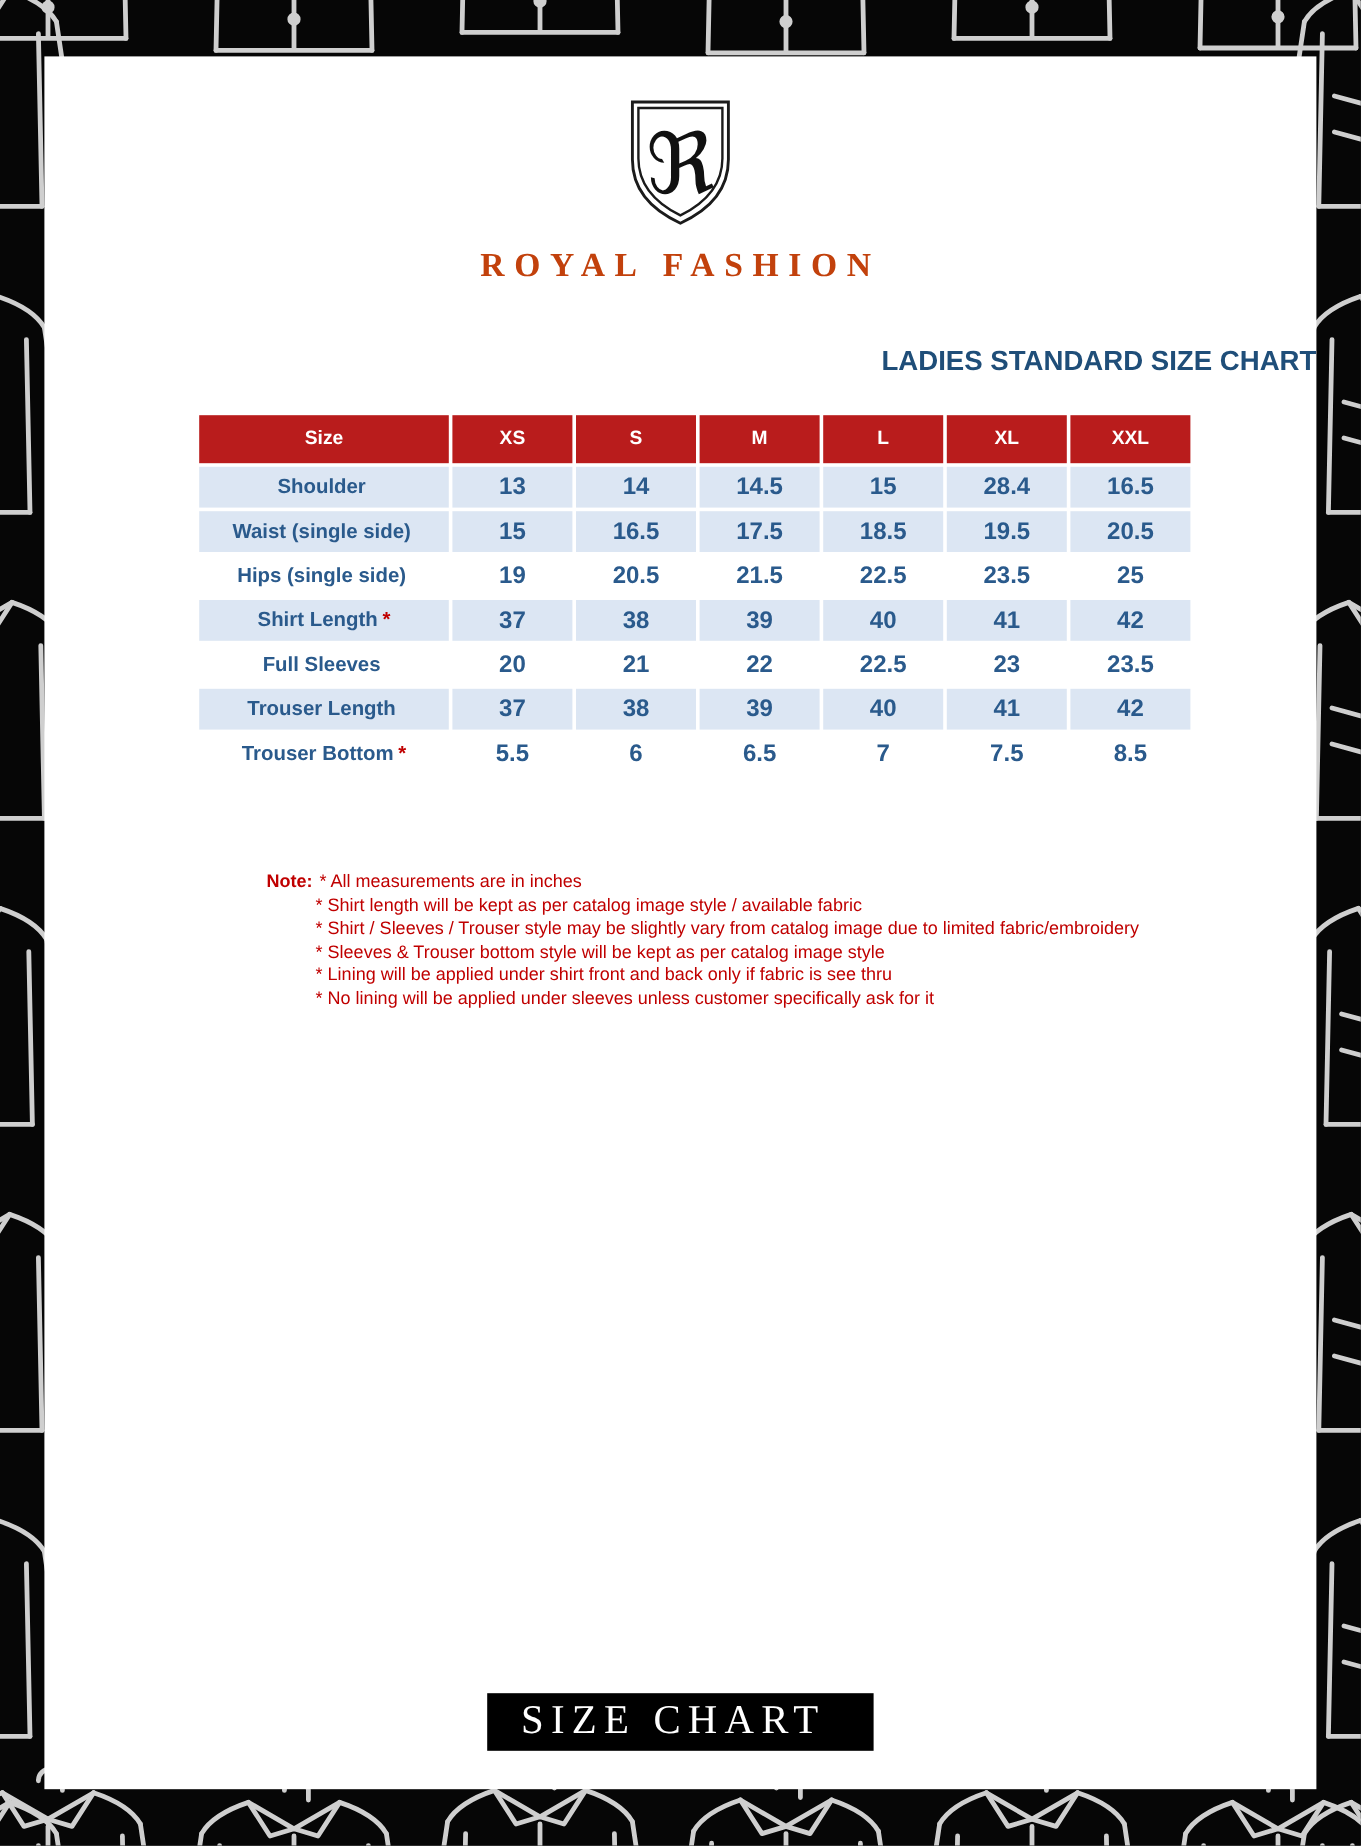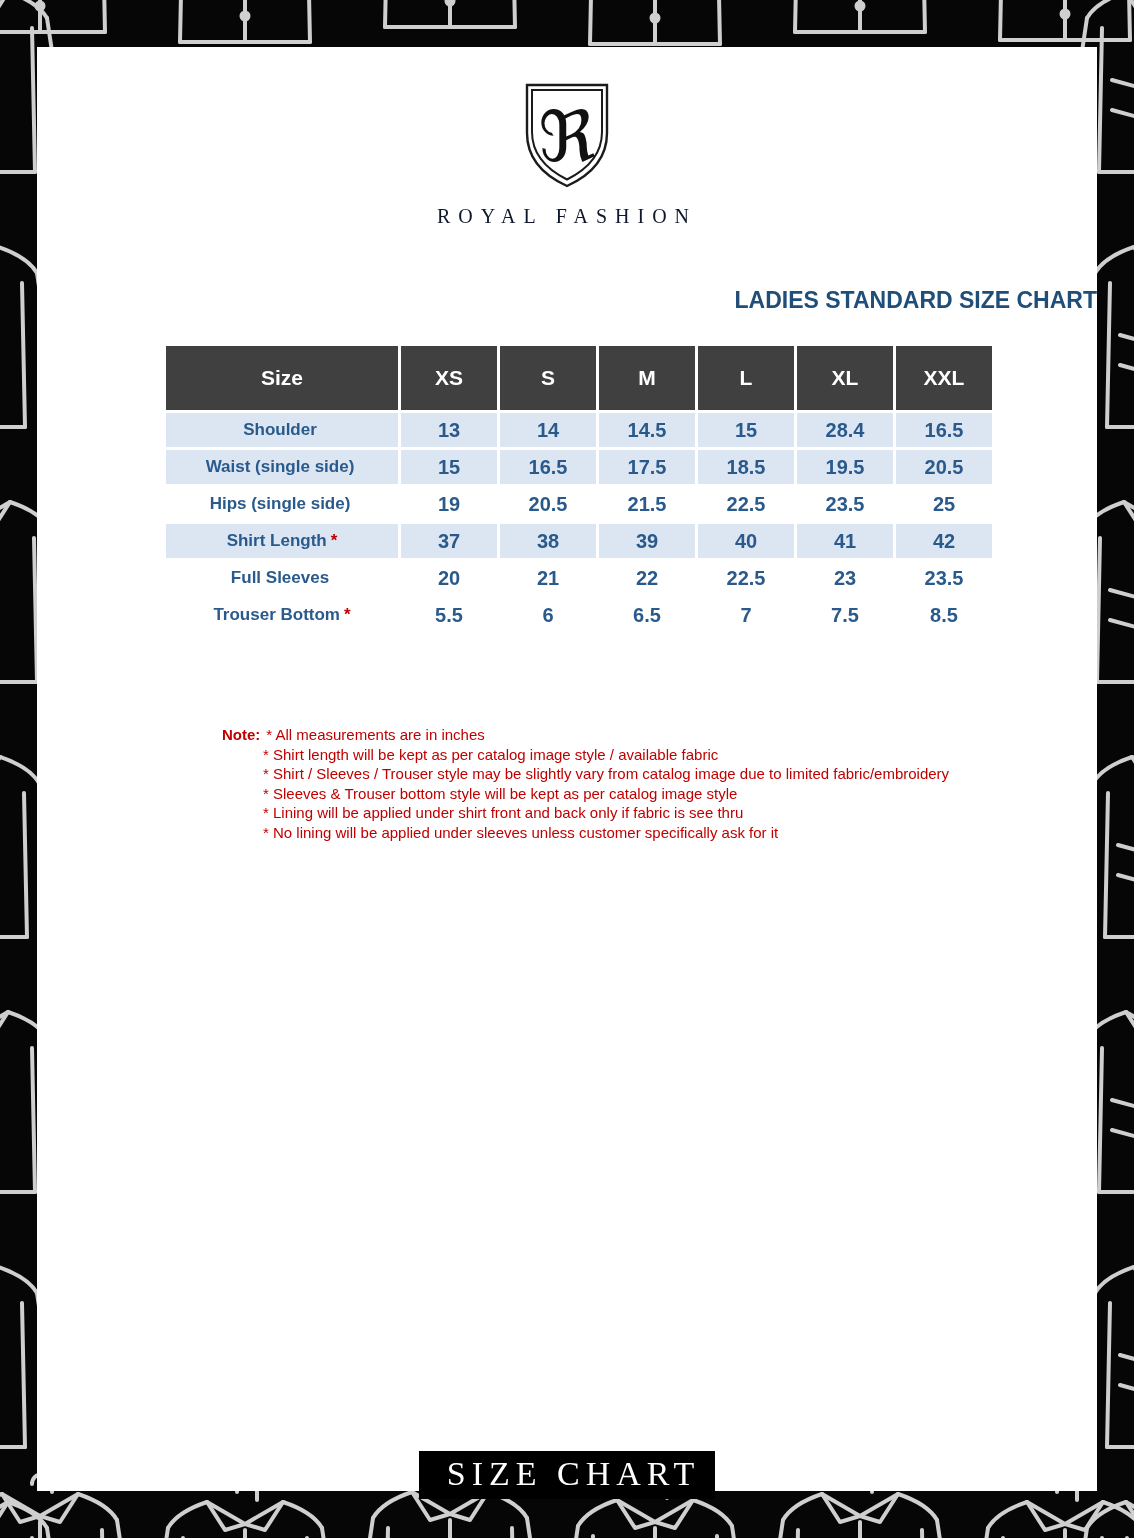--- a/index.html
+++ b/index.html
@@ -19,41 +19,41 @@
     position: absolute; left: 37px; top: 47px;
     width: 1060px; height: 1444px;
     background: #ffffff;
   }
 
   
   .logo-block { position: absolute; top: 34px; left: 0; width: 100%; text-align: center; }
   .brand-name {
     margin-top: 10px;
     font-family: "Liberation Serif", "DejaVu Serif", serif;
-    font-size: 20px; letter-spacing: 8px; color: #0f172a; font-weight: 400;
+    font-size: 28px; letter-spacing: 8px; color: #c2410c; font-weight: 700;
   }
 
   
   .page-title {
     position: absolute; top: 240px; left: 0; width: 100%;
     text-align: right;
     font-size: 23px; font-weight: bold; color: #1F4E79;
   }
 
   
   .size-table {
     position: absolute; top: 296px; left: 126px;
     border-collapse: separate; border-spacing: 3px;
     width: 832px;
     table-layout: fixed;
   }
   .size-table th {
-    background: #404040; color: #ffffff;
-    font-size: 21px; font-weight: bold;
-    height: 40px; text-align: center; padding: 12px;
+    background: #b91c1c; color: #ffffff;
+    font-size: 16px; font-weight: bold;
+    height: 40px; text-align: center; padding: 0;
   }
   .size-table th.col-size { width: 208px; }
   .size-table td {
     height: 34px; text-align: center; padding: 0;
     font-size: 20px; font-weight: bold; color: #2A5A8C;
   }
   .size-table tr.alt td { background: #DCE6F3; }
   .size-table td.label-cell { font-size: 17px; }
   .ast { color: #C00000; margin-left: 4px; }
 
@@ -66,22 +66,21 @@
   .note-label { font-weight: bold; margin-right: 6px; }
   .note-line.indent { padding-left: 41px; }
 
   
   .footer-wrap { position: absolute; top: 1364px; left: 0; width: 100%; text-align: center; }
   .footer-badge {
     display: inline-block;
     background: #000000; color: #ffffff;
     font-family: "Liberation Serif", "DejaVu Serif", serif;
     font-size: 34px; letter-spacing: 6px;
-    padding: 4px 15px 6px 28px;
-    margin-top: 40px;
+    padding: 4px 40px 6px 28px;
   }
 </style>
 </head>
 <body>
 
 <div class="canvas">
 
   <svg class="bg-pattern" width="1134" height="1538" viewBox="0 0 1134 1538" xmlns="http://www.w3.org/2000/svg">
     <defs>
       <g id="garment" stroke="#cfcfcf" stroke-width="4" fill="none" stroke-linecap="round" stroke-linejoin="round">
@@ -202,20 +201,29 @@
         </tr>
         <tr>
           <td class="label-cell"><span>Full Sleeves</span><span class="ast"></span></td>
           <td>20</td>
           <td>21</td>
           <td>22</td>
           <td>22.5</td>
           <td>23</td>
           <td>23.5</td>
         </tr>
+        <tr class="alt">
+          <td class="label-cell"><span>Trouser Length</span><span class="ast"></span></td>
+          <td>37</td>
+          <td>38</td>
+          <td>39</td>
+          <td>40</td>
+          <td>41</td>
+          <td>42</td>
+        </tr>
         <tr>
           <td class="label-cell"><span>Trouser Bottom</span><span class="ast">*</span></td>
           <td>5.5</td>
           <td>6</td>
           <td>6.5</td>
           <td>7</td>
           <td>7.5</td>
           <td>8.5</td>
         </tr>
       </tbody>

